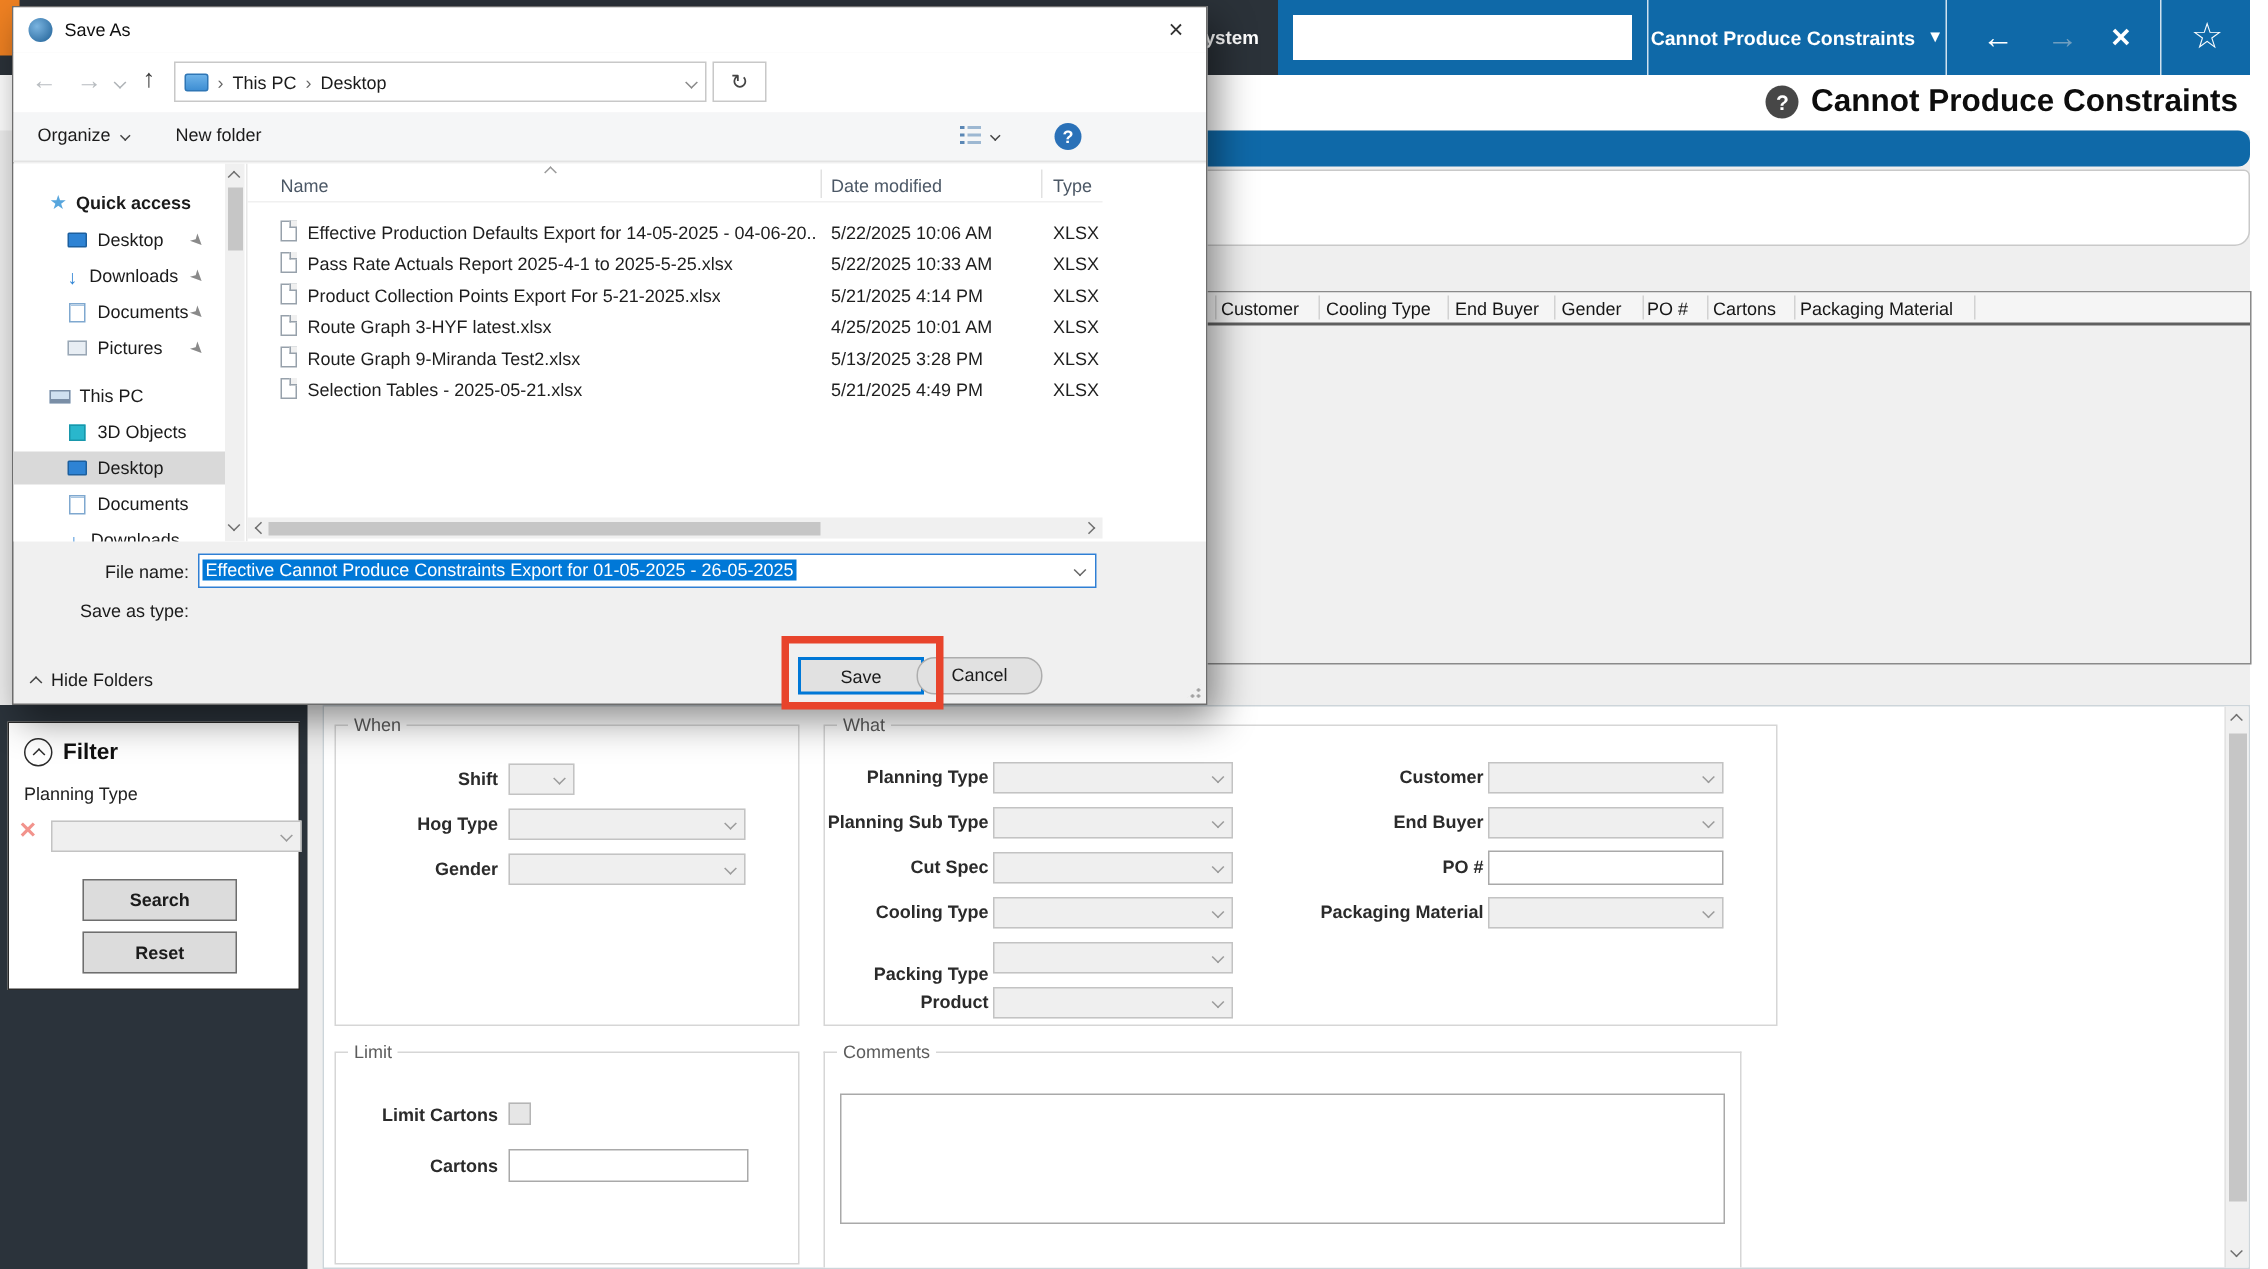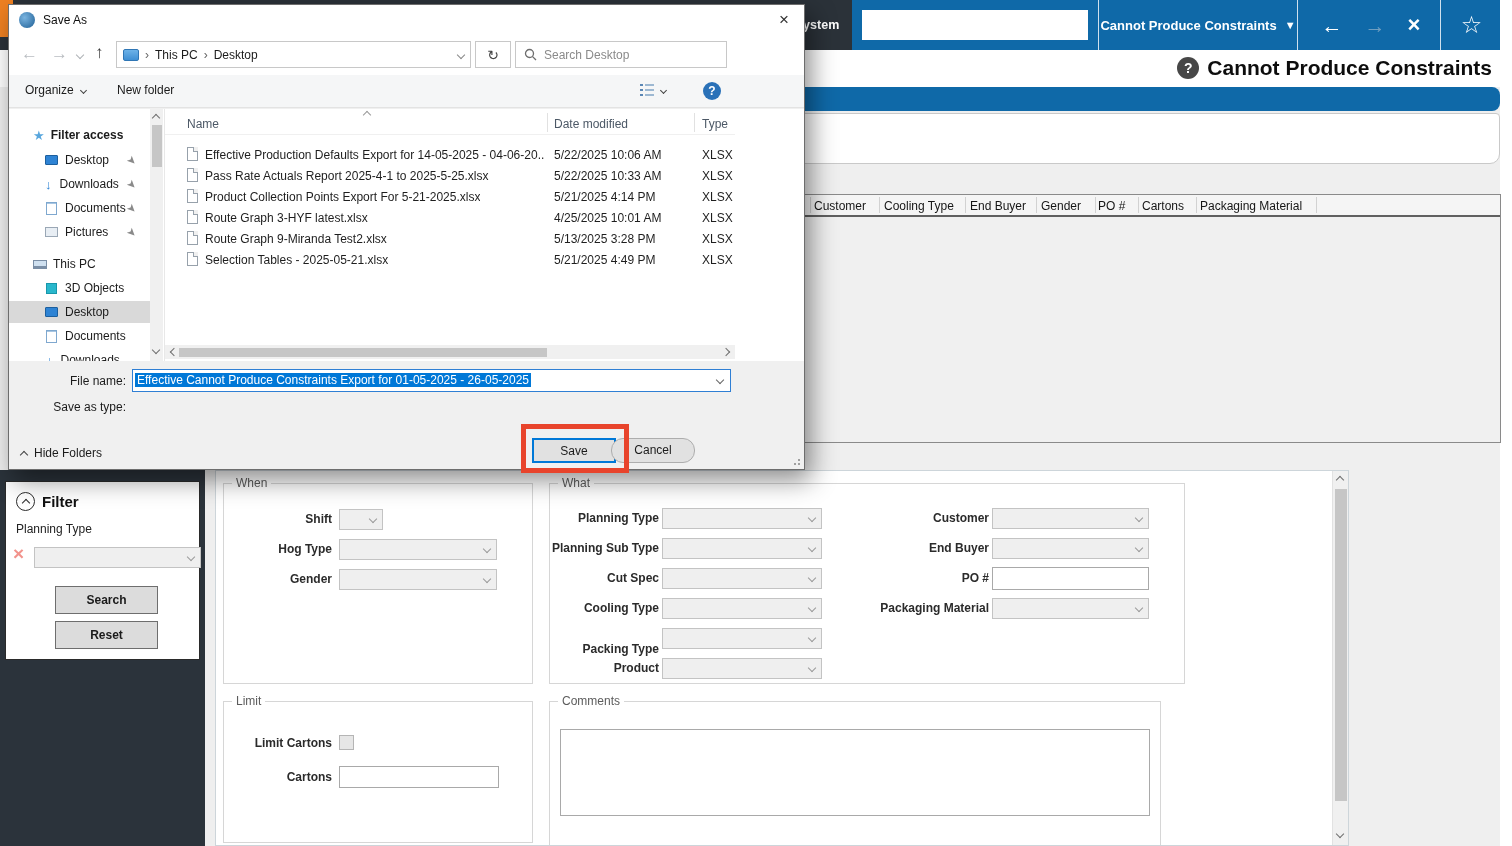--- a/index.html
+++ b/index.html
@@ -116,21 +116,21 @@
     <span class="abs" style="left:10px;top:40px;color:#222;">Planning Type</span>
     <span class="abs" style="left:7px;top:62px;color:#f2938c;font-size:19px;font-weight:bold;line-height:1;">×</span>
     <div class="combo" style="left:28px;top:65px;width:167px;height:21px;">
         <i class="chev"></i>
       </div>
     <div class="btn" style="left:49px;top:104px;width:103px;height:28px;line-height:26px;font-weight:bold;background:#dcdcdc;border-color:#6e6e6e;">Search</div>
     <div class="btn" style="left:49px;top:139px;width:103px;height:28px;line-height:26px;font-weight:bold;background:#dcdcdc;border-color:#6e6e6e;">Reset</div>
   </div>
 </div>
 
-<div class="abs" style="left:215px;top:470px;width:1134px;height:376px;background:#fff;border:1px solid #cdd5da;">
+<div class="abs" style="left:215px;top:470px;width:1285px;height:376px;background:#fff;border:1px solid #cdd5da;">
 
   <div class="gb" style="left:7px;top:12px;width:310px;height:201px;">
     <span class="gb-legend">When</span>
     <span class="flabel" style="left:8px;top:28px;width:100px;">Shift</span>
     <div class="combo" style="left:115px;top:25px;width:44px;height:21px;">
         <i class="chev"></i>
       </div>
     <span class="flabel" style="left:8px;top:58px;width:100px;">Hog Type</span>
     <div class="combo" style="left:115px;top:55px;width:158px;height:21px;">
         <i class="chev"></i>
@@ -221,27 +221,20 @@
     <div class="abs flex" style="left:107px;top:6px;width:355px;height:27px;background:#fff;border:1px solid #c8c8c8;padding:0 6px;gap:6px;">
       <span style="width:16px;height:12px;background:linear-gradient(#6db2e8,#3f8fd4);border-radius:2px;border:1px solid #2f76b5;"></span>
       <span style="color:#666;">›</span>
       <span style="color:#1b1b1b;">This PC</span>
       <span style="color:#666;">›</span>
       <span style="color:#1b1b1b;">Desktop</span>
       <i class="chev" style="margin-left:auto;border-color:#888;"></i>
     </div>
     <div class="abs flex" style="left:466px;top:6px;width:36px;height:27px;border:1px solid #c8c8c8;justify-content:center;color:#444;font-size:14px;">↻</div>
 
-    <div class="abs flex" style="left:506px;top:6px;width:212px;height:27px;background:#fff;border:1px solid #c8c8c8;padding:0 8px;gap:7px;">
-      <svg width="13" height="13" viewBox="0 0 13 13">
-        <circle cx="5.5" cy="5.5" r="4" fill="none" stroke="#6d6d6d" stroke-width="1.3"></circle>
-        <line x1="8.6" y1="8.6" x2="12" y2="12" stroke="#6d6d6d" stroke-width="1.3"></line>
-      </svg>
-      <span style="color:#8a8a8a;">Search Desktop</span>
-    </div>
   </div>
 
   <div class="abs" style="left:0;top:70px;right:0;height:33px;background:#f5f6f7;border-bottom:1px solid #e3e3e3;">
     <span class="abs flex" style="left:16px;top:8px;gap:7px;color:#1b1b1b;">
       <span>Organize</span>
       <i class="chev" style="border-color:#444;width:5px;height:5px;"></i>
     </span>
     <span class="abs" style="left:108px;top:8px;color:#1b1b1b;">New folder</span>
     <span class="abs flex" style="left:630px;top:8px;gap:6px;">
       <svg width="16" height="14" viewBox="0 0 16 14">
@@ -255,21 +248,21 @@
       <i class="chev" style="border-color:#444;width:5px;height:5px;"></i>
     </span>
     <span class="abs flex" style="left:694px;top:7px;width:18px;height:18px;border-radius:50%;background:#2a71b8;color:#fff;font-weight:bold;font-size:12px;justify-content:center;">?</span>
   </div>
 
   <div class="abs" style="left:0;top:104px;right:0;height:252px;background:#fff;overflow:hidden;">
 
     <div class="abs" style="left:0;top:0;width:141px;height:252px;">
       <div class="side-item" style="top:15px;">
         <span style="margin-left:24px;color:#58a6dd;font-size:13px;">★</span>
-        <span style="margin-left:6px;font-weight:bold;">Filter access</span>
+        <span style="margin-left:6px;font-weight:bold;">Quick access</span>
       </div>
       <div class="side-item" style="top:40px;">
         <span style="margin-left:36px;width:13px;height:10px;background:#2e83d4;border:1px solid #1c5f9e;border-radius:1px;"></span>
         <span style="margin-left:7px;">Desktop</span>
         <span class="pin">➤</span>
       </div>
       <div class="side-item" style="top:64px;">
         <span style="margin-left:36px;color:#2e83d4;font-weight:bold;font-size:13px;line-height:1;">↓</span>
         <span style="margin-left:8px;">Downloads</span>
         <span class="pin">➤</span>

